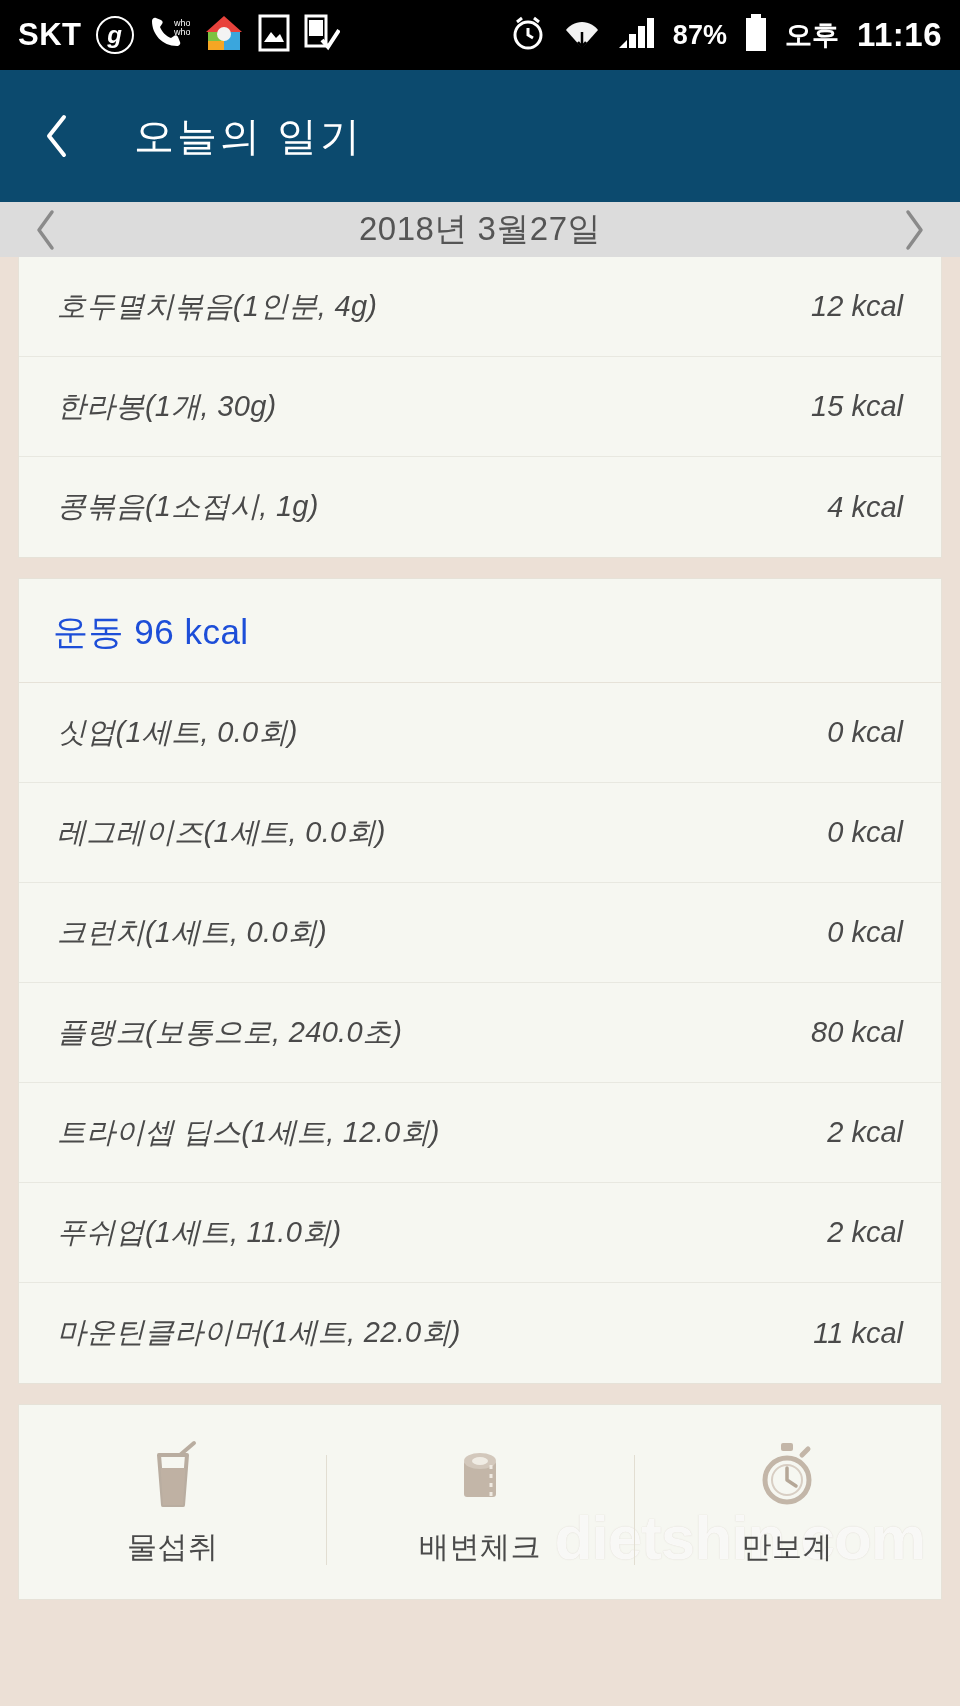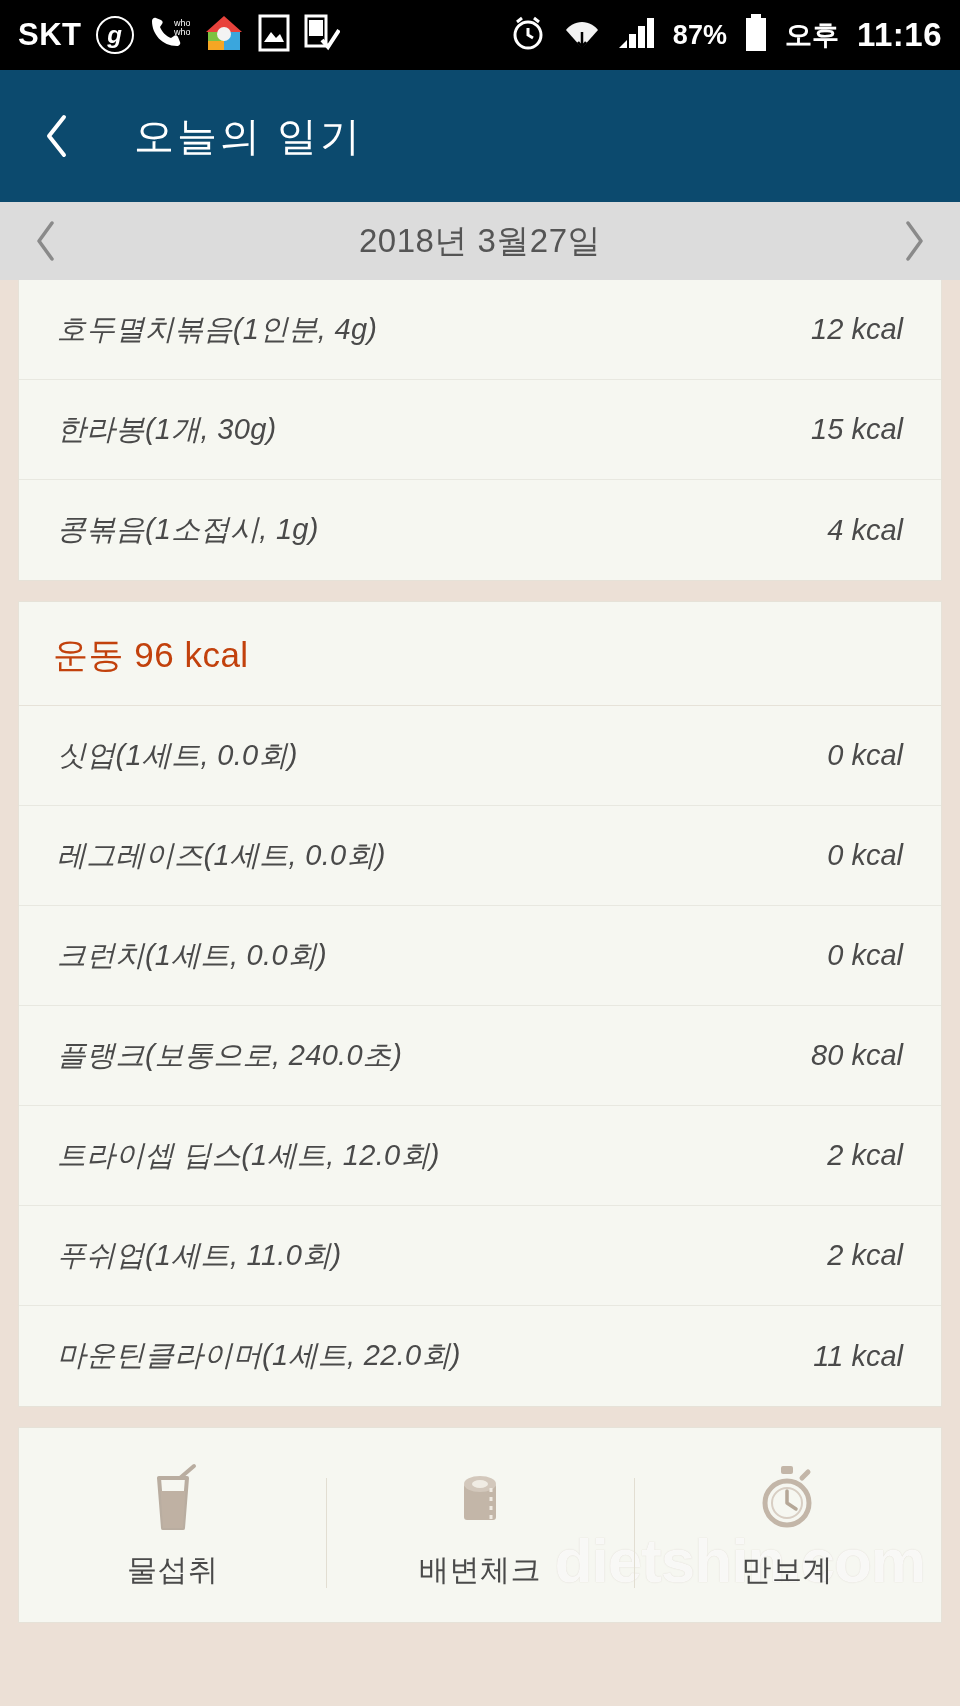--- a/index.html
+++ b/index.html
@@ -52,21 +52,21 @@
   .appbar-title {
     color: #fff;
     font-size: 40px;
     margin-left: 54px;
     letter-spacing: 3px;
     font-weight: 400;
   }
 
   
   .datebar {
-    height: 78px;
+    height: 55px;
     background: #dcdcdc;
     display: flex;
     align-items: center;
     justify-content: space-between;
     padding: 0 24px;
   }
   .date-arrow {
     width: 44px; height: 44px;
     display: flex; align-items: center; justify-content: center;
     cursor: pointer;
@@ -87,21 +87,21 @@
   .card {
     background: #f6f7f1;
     border: 1px solid #e6e2d8;
     margin-bottom: 20px;
   }
   .card.first { margin-top: 0; border-top: none; }
 
   .section-head {
     padding: 30px 34px 26px 34px;
     font-size: 35px;
-    color: #c2410c;
+    color: #1d4ed8;
     letter-spacing: 0.5px;
     border-bottom: 1px solid #e6e2d8;
   }
 
   .row {
     display: flex;
     align-items: center;
     justify-content: space-between;
     padding: 0 38px;
     height: 100px;

